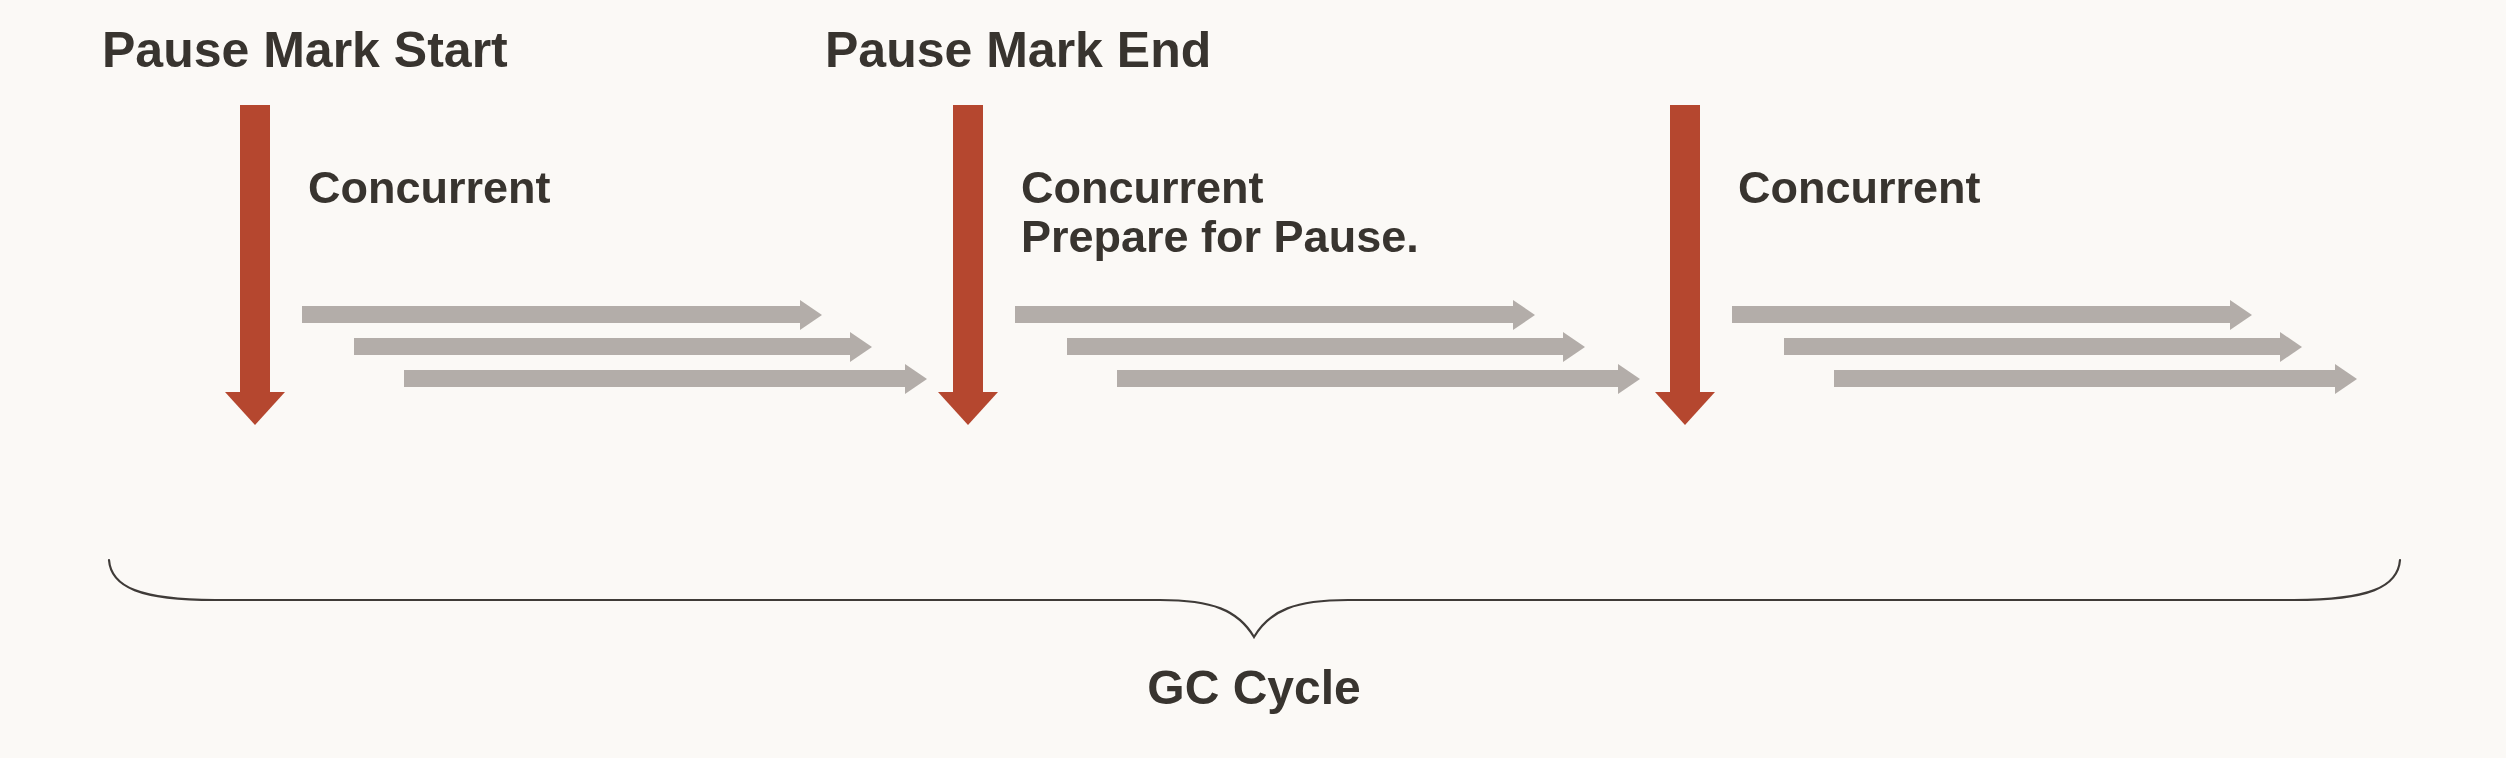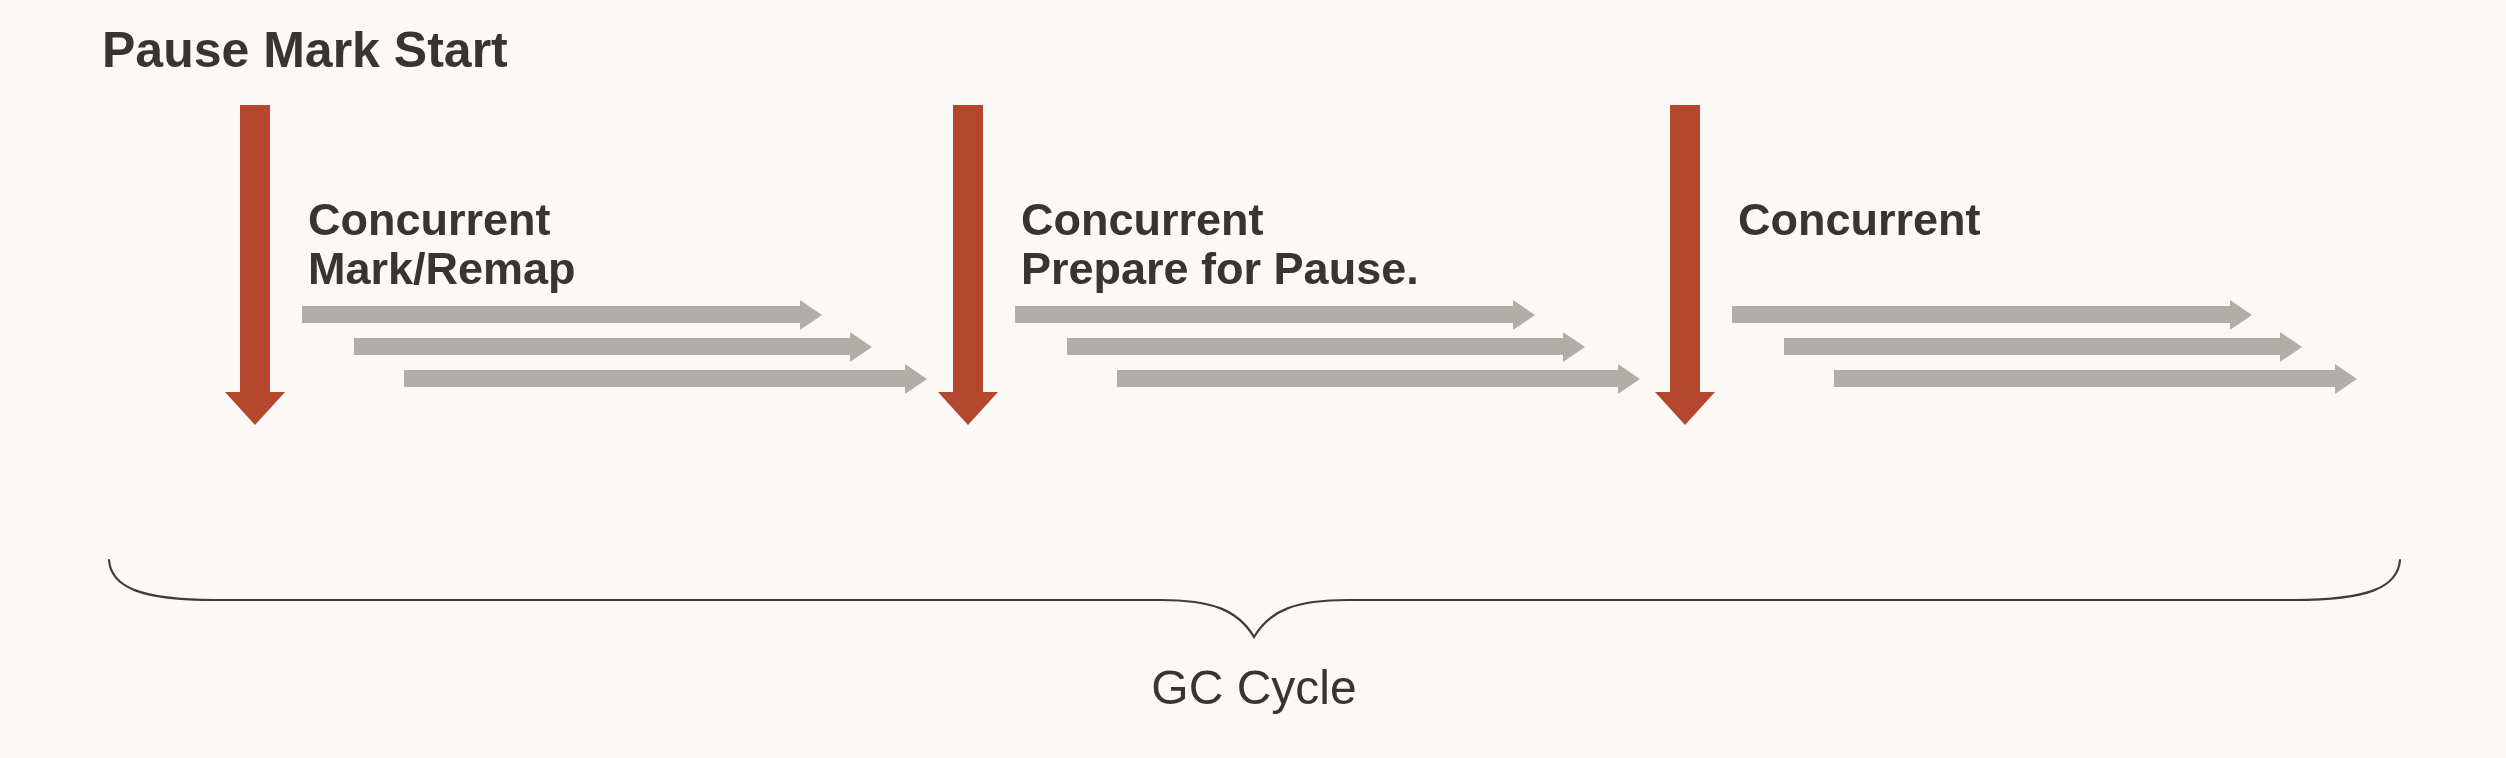--- a/index.html
+++ b/index.html
@@ -21,21 +21,20 @@
 
   .pause-label{
     position:absolute;top:24px;
     font-size:50px;line-height:52px;font-weight:600;
     white-space:nowrap;
   }
   .conc-label{
     position:absolute;top:163px;
     font-size:45px;line-height:49px;font-weight:600;
     white-space:nowrap;
-    margin-top:32px;
   }
 
   .red-arrow{position:absolute;top:105px;width:30px;height:320px;}
   .red-shaft{position:absolute;left:0;top:0;width:30px;height:287px;background:var(--red);}
   .red-head{
     position:absolute;left:-15px;top:287px;width:0;height:0;
     border-left:30px solid transparent;
     border-right:30px solid transparent;
     border-top:33px solid var(--red);
   }
@@ -46,47 +45,47 @@
     position:absolute;right:0;top:0;width:0;height:0;
     border-left:22px solid var(--gray);
     border-top:15px solid transparent;
     border-bottom:15px solid transparent;
   }
 
   .brace-svg{position:absolute;left:0;top:0;width:2506px;height:758px;pointer-events:none;}
 
   .gc-label{
     position:absolute;left:1254px;top:662px;transform:translateX(-50%);
-    font-size:48px;line-height:52px;font-weight:400;
+    font-size:48px;line-height:52px;font-weight:700;
     white-space:nowrap;
   }
 </style>
 </head>
 <body>
 
 <div class="canvas">
 
   <div class="pause-label" style="left:102px">Pause Mark Start</div>
+  <div class="pause-label" style="left:825px">Pause Mark End</div>
 
   <div class="red-arrow" style="left:240px">
     <div class="red-shaft"></div>
     <div class="red-head"></div>
   </div>
   <div class="red-arrow" style="left:953px">
     <div class="red-shaft"></div>
     <div class="red-head"></div>
   </div>
   <div class="red-arrow" style="left:1670px">
     <div class="red-shaft"></div>
     <div class="red-head"></div>
   </div>
 
   <div class="conc-label" style="left:308px">
     <span>Concurrent</span><br>
-    <span>Mark/Remap</span>
   </div>
   <div class="conc-label" style="left:1021px">
     <span>Concurrent</span><br>
     <span>Prepare for Pause.</span>
   </div>
   <div class="conc-label" style="left:1738px">
     <span>Concurrent</span><br>
   </div>
 
   <div class="garrow" style="left:302px;top:300px;width:520px">

